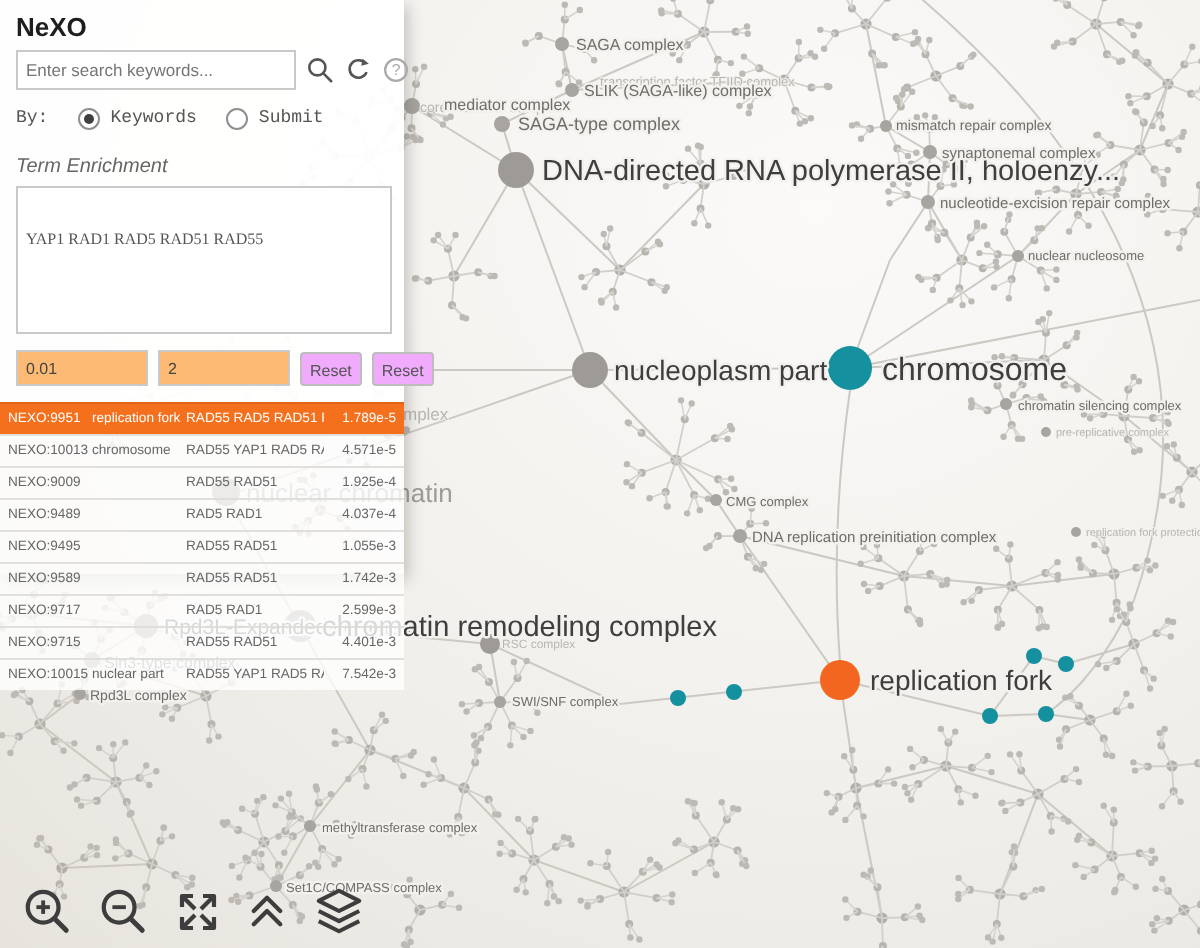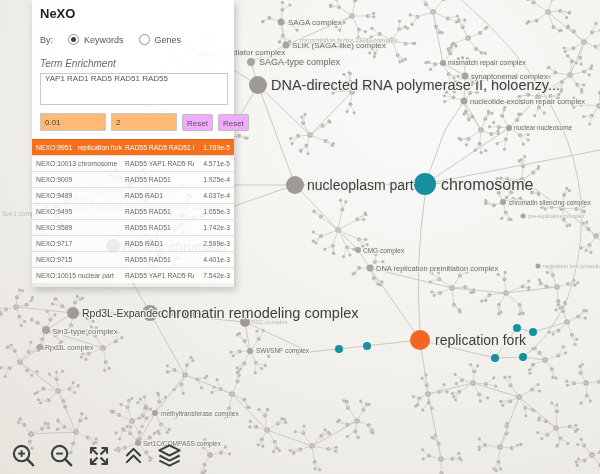--- a/index.html
+++ b/index.html
@@ -11,35 +11,35 @@
   .stage{
     position:absolute;inset:0;width:600px;height:474px;
     background:radial-gradient(ellipse at 68% 22%, #fbfaf9 0%, #f3f1ed 48%, #e7e4de 100%);
   }
   #graph{position:absolute;left:0;top:0;z-index:1;}
   .glabel{paint-order:stroke;stroke:#f3f1ed;stroke-width:2.4px;stroke-linejoin:round;}
   .glabel.faint{stroke-width:1px;}
 
   
   .panel{position:absolute;left:0;top:0;width:202px;height:287px;z-index:5;
-         box-shadow:2px 3px 7px rgba(70,65,58,0.28);margin-left:32px;}
+         box-shadow:2px 3px 7px rgba(70,65,58,0.28);}
   .panel-top{background:rgba(255,255,255,0.95);padding:0 0 2px 0;}
   .title{font-size:13px;font-weight:bold;color:#1e1e1e;padding:6px 8px 4px 8px;}
   .search-row{display:flex;align-items:center;margin:0 6px 0 8px;gap:5px;}
   .search-row input{flex:0 0 130px;width:130px;height:16px;border:1px solid #c9c9c9;
     font-size:8.5px;color:#444;padding:1px 4px;font-family:"Liberation Sans",sans-serif;background:#fff;}
   .icon{display:inline-flex;width:15px;height:15px;align-items:center;justify-content:center;cursor:pointer;}
-  .by-row{display:flex;align-items:flex-end;margin:9px 8px 0 8px;font-size:9px;color:#555;gap:5px;}
+  .by-row{display:flex;align-items:flex-start;margin:9px 8px 0 8px;font-size:9px;color:#555;gap:5px;font-family:Liberation Mono, monospace;}
   .radio{width:9px;height:9px;border:1px solid #8f8f8f;border-radius:50%;display:inline-block;
          margin-left:10px;position:relative;background:#fff;}
   .radio.on::after{content:"";position:absolute;left:2px;top:2px;width:5px;height:5px;border-radius:50%;background:#3f3f3f;}
   .rlabel{color:#555;}
   .te-title{font-size:10px;color:#666;margin:13px 8px 4px 8px;font-style:italic;}
   .query-box{margin:0 6px 0 8px;height:30px;border:1px solid #c9c9c9;background:#fff;
-    font-size:8px;color:#555;padding:0 4px;overflow:hidden;}
+    font-size:8px;color:#555;padding:21px 4px;overflow:hidden;font-family:Liberation Serif, serif;}
   .params-row{display:flex;align-items:center;margin:8px 6px 6px 8px;gap:5px;}
   .params-row input{width:56px;height:14px;border:1px solid #c9c9c9;font-size:8px;color:#444;
     padding:1px 4px;font-family:"Liberation Sans",sans-serif;background:#fdba74;}
   .btn{font-size:8px;color:#555;background:#f0abfc;border:1px solid #bdbdbd;border-radius:2px;
     height:17px;padding:4px 4px;cursor:pointer;font-family:"Liberation Sans",sans-serif;white-space:nowrap;}
   
   .results{width:202px;}
   .rrow{display:flex;align-items:center;height:15px;background:rgba(255,255,255,0.8);
         border-top:1px solid rgba(222,220,216,0.9);font-size:6.8px;color:#666;cursor:pointer;}
   .rrow.hl{background:#f4701d;color:#fff;border-top:1px solid #e0631a;}
@@ -2282,27 +2282,48 @@
         <text x="435" y="345" fill="#3e3e3e" class="glabel" style="font-size: 14px; font-family: &quot;Liberation Sans&quot;, sans-serif;">replication fork</text>
         <text x="161" y="416" fill="#6f6d6a" class="glabel" style="font-size: 6.5px; font-family: &quot;Liberation Sans&quot;, sans-serif;">methyltransferase complex</text>
         <text x="143" y="446" fill="#6f6d6a" class="glabel" style="font-size: 6.5px; font-family: &quot;Liberation Sans&quot;, sans-serif;">Set1C/COMPASS complex</text>
       </g>
     </svg>
 
   <div class="panel">
     <div class="panel-top">
       <div class="title">NeXO</div>
 
+      <div class="search-row">
+        <input placeholder="Enter search keywords..." style="">
+        <span class="icon">
+          <svg width="14" height="14" viewBox="0 0 16 16" fill="none" stroke="#555" stroke-width="1.5">
+            <circle cx="6.5" cy="6.5" r="4.6"></circle>
+              <line x1="10.2" y1="10.2" x2="14.4" y2="14.4" stroke-linecap="round"></line>
+          </svg>
+        </span>
+        <span class="icon">
+          <svg width="14" height="14" viewBox="0 0 16 16" fill="none" stroke="#555" stroke-width="1.5">
+            <path d="M12.9 9.2 A5 5 0 1 1 12.2 4.4"></path>
+            <polygon points="10.6,1.6 14.2,4.4 9.9,5.6" fill="#555" stroke="none"></polygon>
+          </svg>
+        </span>
+        <span class="icon help">
+          <svg width="14" height="14" viewBox="0 0 16 16" fill="none" stroke="#aaa" stroke-width="1.3">
+            <circle cx="8" cy="8" r="6.2"></circle>
+            <text x="8" y="11" text-anchor="middle" stroke="none" fill="#aaa" style="font-size:9px;font-family:'Liberation Sans',sans-serif;">?</text>
+          </svg>
+        </span>
+      </div>
 
       <div class="by-row">
         <span>By:</span>
         <span class="radio on"></span>
         <span class="rlabel">Keywords</span>
         <span class="radio"></span>
-        <span class="rlabel">Genes</span>
+        <span class="rlabel">Submit</span>
       </div>
 
       <div class="te-title">Term Enrichment</div>
       <div class="query-box">YAP1 RAD1 RAD5 RAD51 RAD55</div>
 
       <div class="params-row">
         <input value="0.01" style="">
         <input value="2" style="">
         <button class="btn">Reset</button>
         <button class="btn">Reset</button>

